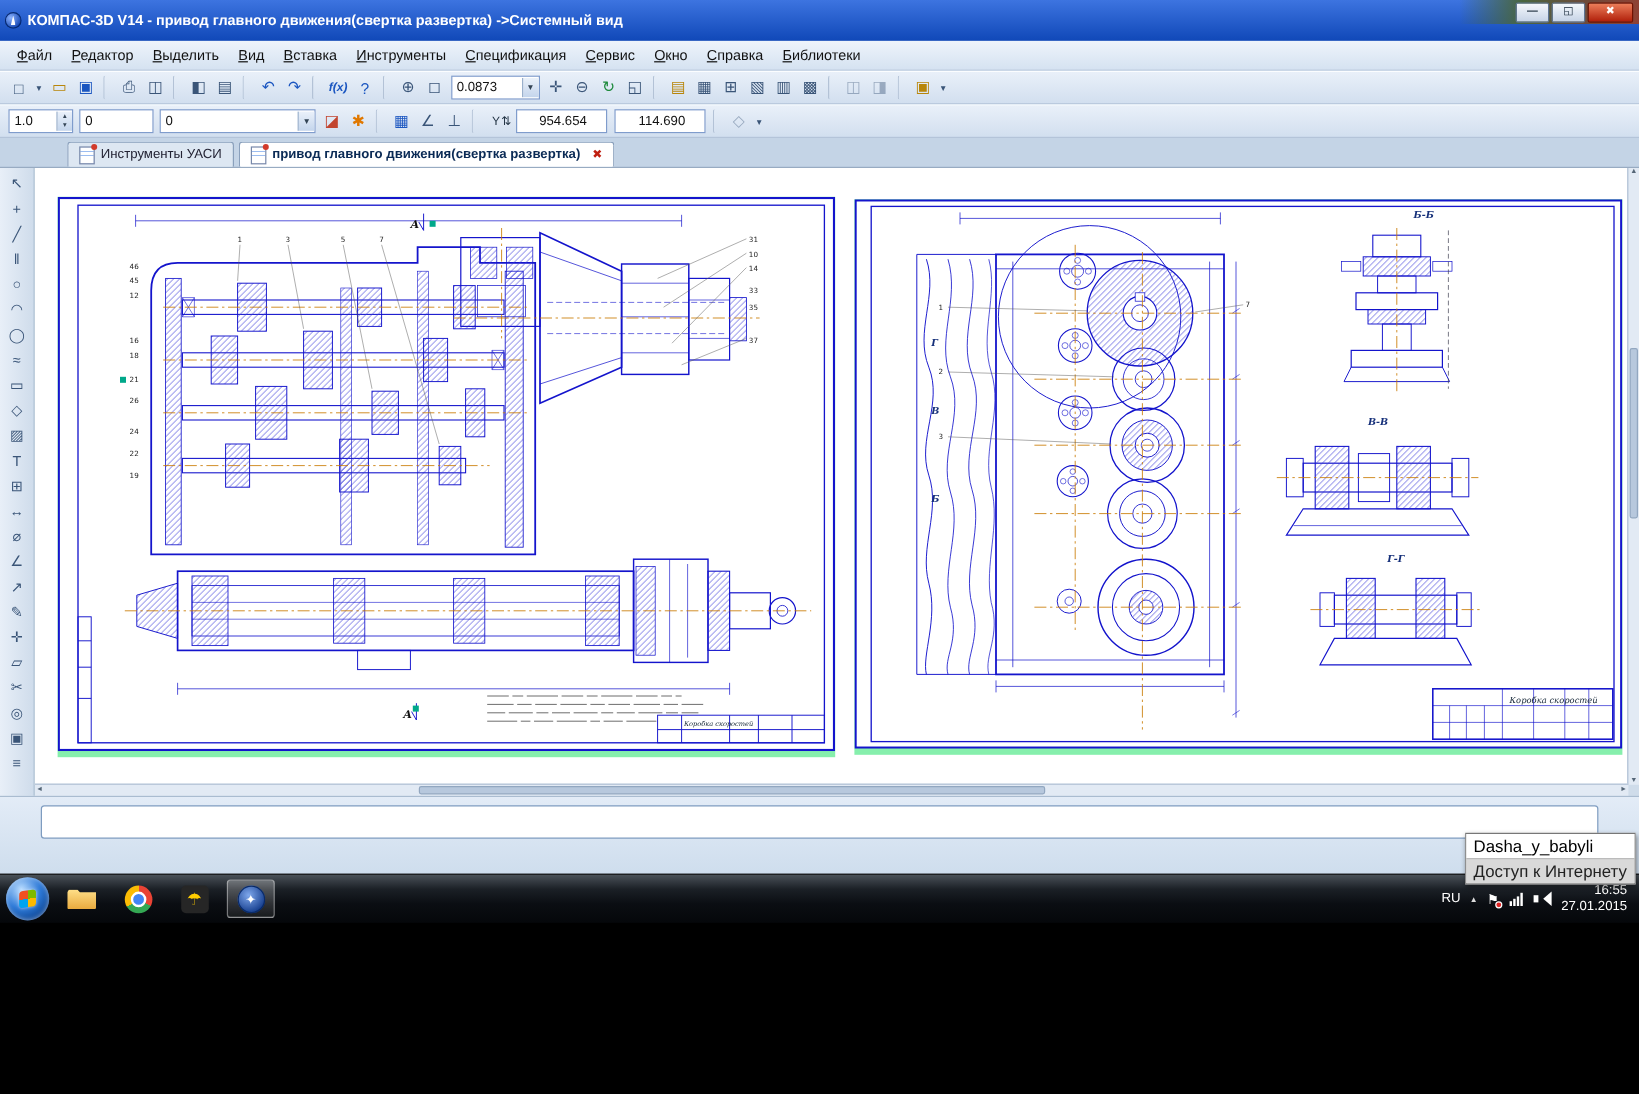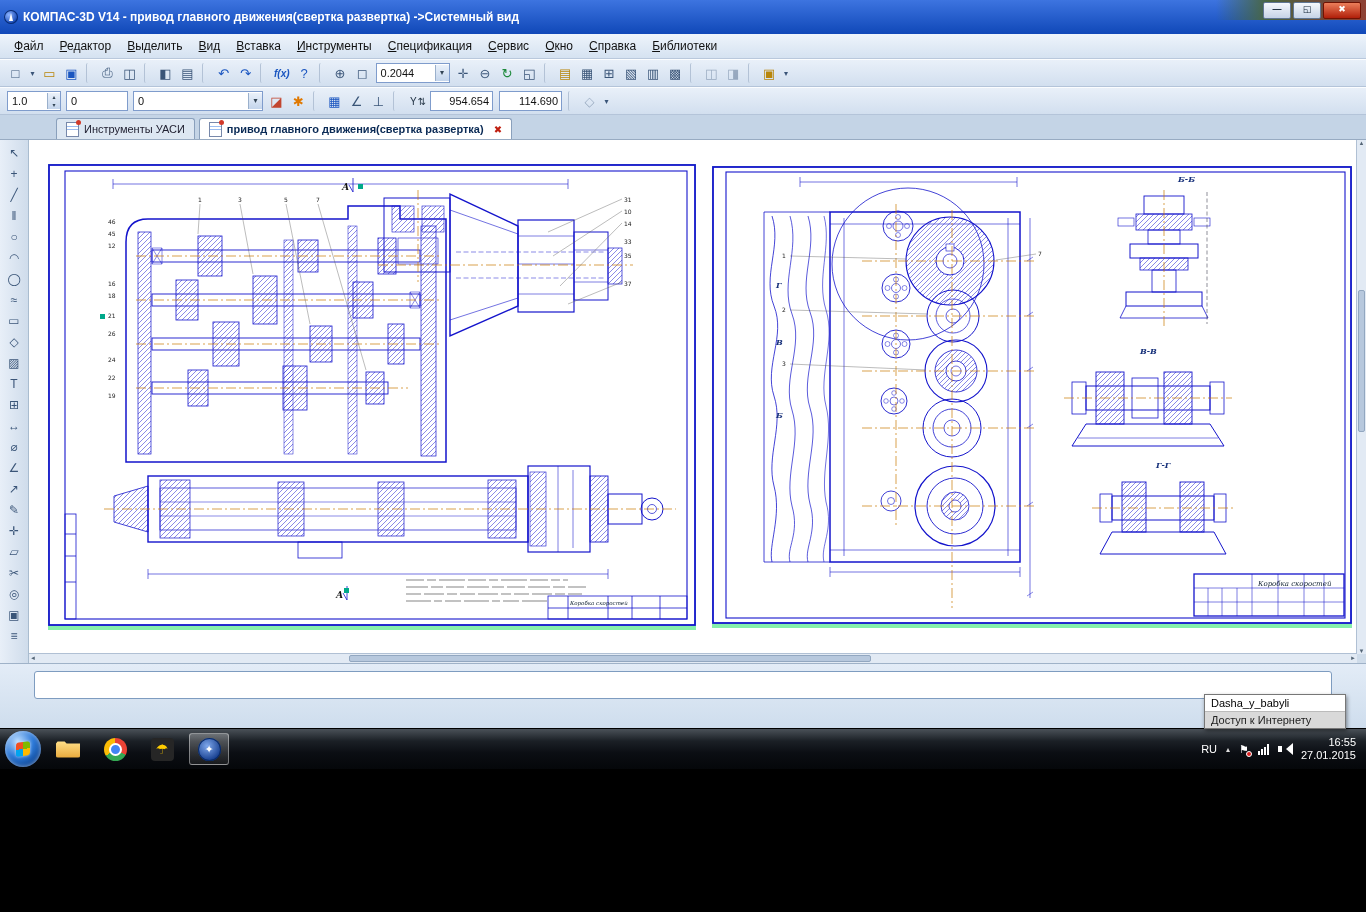--- a/index.html
+++ b/index.html
@@ -35,21 +35,21 @@
   .combo .arr{width:13px;height:16px;background:linear-gradient(#eaf1fa,#c4d5ec);border-left:1px solid #9ab0cc;font-size:8px;line-height:16px;text-align:center;color:#345;}
   .combo.zoom{width:72px;justify-content:space-between;}
   .combo.step{width:52px;justify-content:space-between;}
   .field.layer{width:60px;}
   .combo.style{width:128px;justify-content:space-between;}
   .spin{display:flex;flex-direction:column;width:12px;border-left:1px solid #9ab0cc;background:linear-gradient(#eaf1fa,#c4d5ec);}
   .spin i{font-style:normal;font-size:6px;line-height:8px;text-align:center;color:#345;}
   .coordgroup{display:flex;align-items:center;margin-left:6px;gap:2px;}
   .ylab{font-size:10px;color:#234;display:flex;align-items:center;gap:1px;}
   .field.coord{width:58px;justify-content:flex-end;}
-  .field.coord{padding-right:3px;}
+  .field.coord{padding-right:16px;}
 
   
   .tabbar{height:24px;background:#c4d4e6;border-bottom:1px solid #98abc2;display:flex;align-items:flex-end;padding-left:56px;}
   .tab{height:20px;display:flex;align-items:center;gap:5px;padding:0 9px;font-size:11px;color:#223;background:#dde7f2;border:1px solid #8aa0bc;border-bottom:none;border-radius:3px 3px 0 0;margin-right:4px;}
   .tab.active{background:#fff;font-weight:bold;color:#0a2a55;}
   .doc-ico{position:relative;width:11px;height:13px;background:linear-gradient(#fff 0 3px,#9cbdf0 3px 4px,#fff 4px 6px,#9cbdf0 6px 7px,#fff 7px);border:1px solid #7788aa;flex:0 0 auto;}
   .doc-ico::after{content:"";position:absolute;right:-3px;top:-3px;width:5px;height:5px;background:#d23a2a;border-radius:50%;}
   .tab .close{color:#c01f10;font-weight:bold;font-size:10px;margin-left:5px;}
 
   
@@ -68,21 +68,21 @@
   .hscroll .thumb{position:absolute;top:1px;bottom:1px;left:320px;width:520px;background:#b7c8dd;border:1px solid #92a7c0;border-radius:2px;}
   .hs-l{position:absolute;left:1px;top:1px;}
   .hs-r{position:absolute;right:1px;top:1px;}
 
   
   .propbar{height:66px;background:linear-gradient(#e3ecf7,#cedded);border-top:1px solid #9fb2c8;padding-top:7px;box-sizing:border-box;}
   .propinput{margin:0 34px;height:26px;background:#fff;border:1px solid #7e9cc0;border-radius:3px;}
   .statusbar{height:19px;background:#dce8f4;border-top:1px solid #aabccf;font-size:11px;color:#333;line-height:18px;padding-left:8px;white-space:nowrap;overflow:hidden;}
 
   
-  .notif{position:absolute;right:20px;top:694px;width:140px;background:#fff;border:1px solid #777;box-shadow:1px 2px 4px rgba(0,0,0,.45);font-size:11px;z-index:40;}
+  .notif{position:absolute;right:3px;top:694px;width:140px;background:#fff;border:1px solid #777;box-shadow:1px 2px 4px rgba(0,0,0,.45);font-size:14px;z-index:40;}
   .notif .n1{padding:2px 6px;color:#000;background:#fff;}
   .notif .n2{padding:2px 6px;color:#222;background:#d9d9d9;border-top:1px solid #bbb;}
 
   
   .taskbar{position:absolute;left:0;top:728px;width:1366px;height:40px;background:linear-gradient(#4a5158,#1b2026 30%,#0b0e13 60%,#05070a);border-top:1px solid #000;display:flex;align-items:center;z-index:30;}
   .orb{width:36px;height:36px;margin-left:5px;border-radius:50%;background:radial-gradient(circle at 35% 28%,#b9dcff,#2e7ad8 45%,#063a85 85%);display:flex;align-items:center;justify-content:center;box-shadow:inset 0 0 4px rgba(255,255,255,.6);flex:0 0 auto;}
   .orbflag{width:14px;height:14px;border-radius:3px;transform:skewY(-8deg);background:conic-gradient(#7fba00 0 25%,#ffb900 0 50%,#00a4ef 0 75%,#f25022 0 100%);box-shadow:0 0 3px rgba(255,255,255,.7);}
   .tico{width:40px;height:32px;margin-left:7px;display:flex;align-items:center;justify-content:center;border-radius:3px;flex:0 0 auto;}
   .tico.active{background:linear-gradient(rgba(255,255,255,.28),rgba(255,255,255,.07));border:1px solid rgba(255,255,255,.4);box-sizing:border-box;}
   .folder{width:24px;height:17px;background:linear-gradient(#ffe08a,#e8a93c);clip-path:polygon(0 18%,6% 6%,36% 6%,44% 18%,100% 18%,100% 100%,0 100%);border-radius:2px;}
@@ -132,21 +132,21 @@
       <span class="repeat">
         <span class="menu-item">Файл</span><span class="menu-item">Редактор</span><span class="menu-item">Выделить</span><span class="menu-item">Вид</span><span class="menu-item">Вставка</span><span class="menu-item">Инструменты</span><span class="menu-item">Спецификация</span><span class="menu-item">Сервис</span><span class="menu-item">Окно</span><span class="menu-item">Справка</span><span class="menu-item">Библиотеки</span>
       </span>
     </div>
 
     <div class="toolbar">
       <span class="repeat">
         <span class="tbi">□</span><span class="tbi dd">▾</span><span class="tbi amber">▭</span><span class="tbi blue">▣</span><span class="tbi sep"></span><span class="tbi">⎙</span><span class="tbi">◫</span><span class="tbi sep"></span><span class="tbi">◧</span><span class="tbi">▤</span><span class="tbi sep"></span><span class="tbi blue">↶</span><span class="tbi blue">↷</span><span class="tbi sep"></span><span class="tbi fx">f(x)</span><span class="tbi blue">?</span><span class="tbi sep"></span><span class="tbi">⊕</span><span class="tbi">◻</span>
       </span>
       <span class="combo zoom">
-        <span class="cv">0.2044</span>
+        <span class="cv">0.0873</span>
         <span class="arr">▾</span>
       </span>
       <span class="repeat">
         <span class="tbi">✛</span><span class="tbi">⊖</span><span class="tbi green">↻</span><span class="tbi">◱</span><span class="tbi sep"></span><span class="tbi amber">▤</span><span class="tbi">▦</span><span class="tbi">⊞</span><span class="tbi">▧</span><span class="tbi">▥</span><span class="tbi">▩</span><span class="tbi sep"></span><span class="tbi dis">◫</span><span class="tbi dis">◨</span><span class="tbi sep"></span><span class="tbi amber">▣</span><span class="tbi dd">▾</span>
       </span>
     </div>
 
     <div class="toolbar">
       <span class="combo step">
         <span class="cv">1.0</span>

